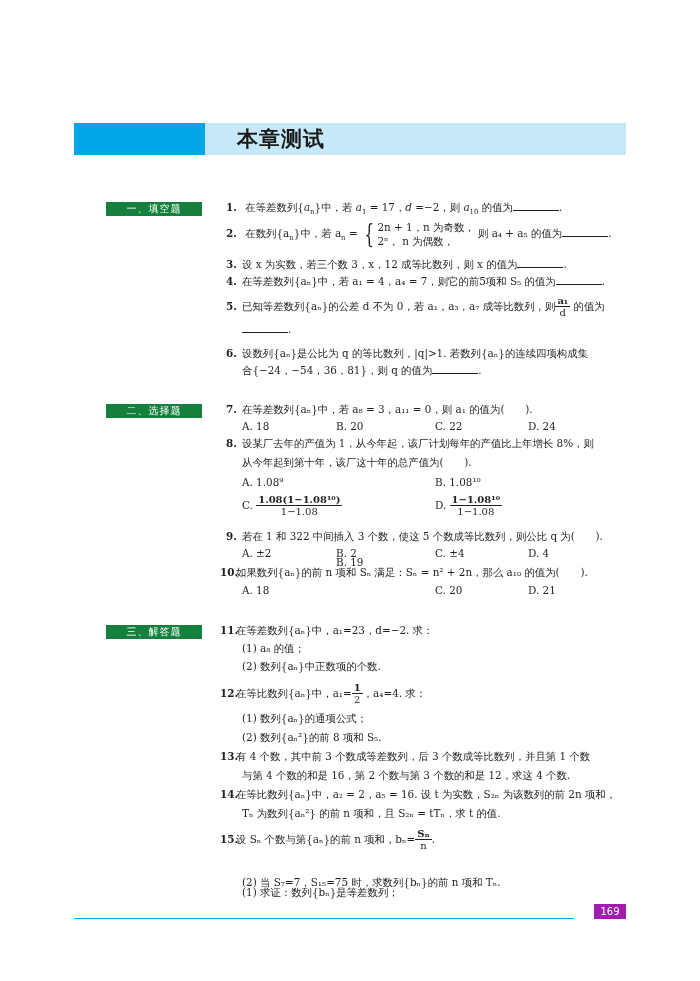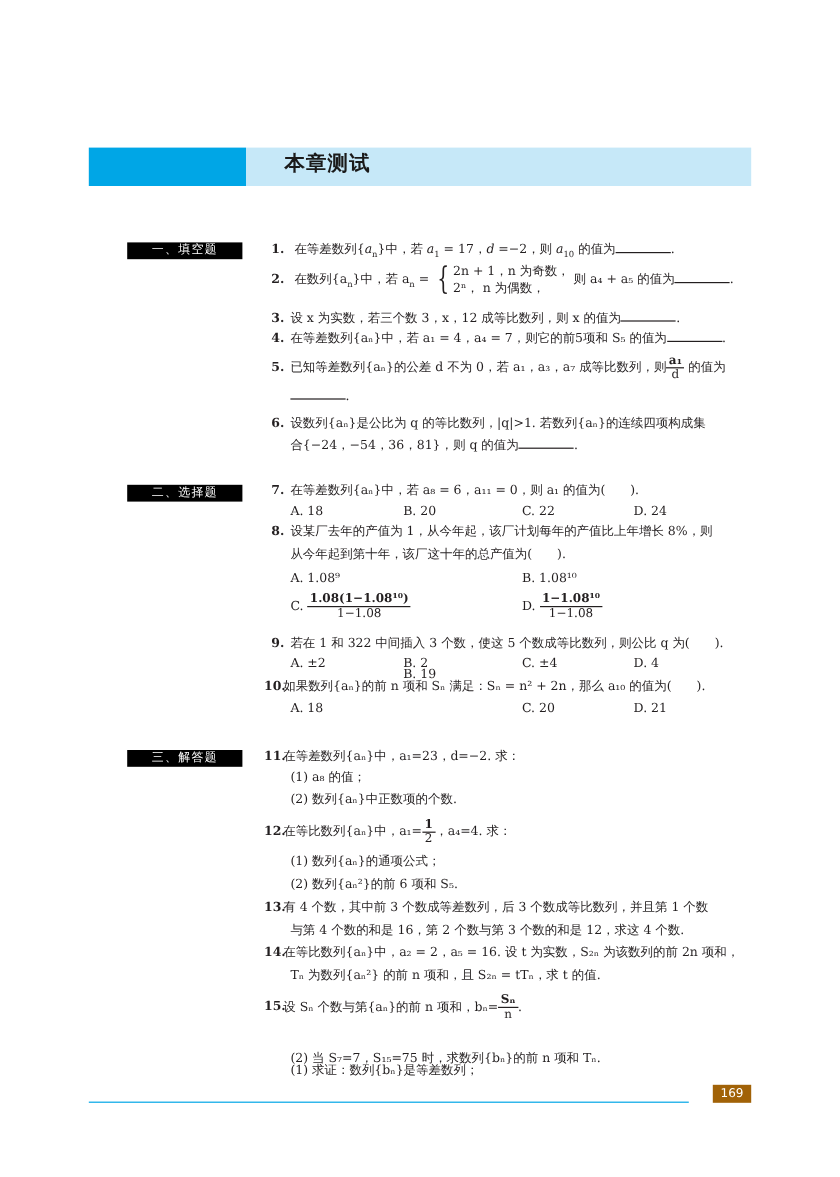--- a/index.html
+++ b/index.html
@@ -1,39 +1,39 @@
 <!DOCTYPE html>
 <html><head>
 <meta charset="utf-8">
 <style>
   html, body { margin: 0; padding: 0; background: #ffffff; }
   body { width: 700px; height: 981px; position: relative; overflow: hidden;
          font-family: "DejaVu Serif", "Liberation Serif", serif; color: #231f20; }
   .hdr-dark { position: absolute; left: 74px; top: 123px; width: 131px; height: 32px; background: #00a6e6; }
   .hdr-light { position: absolute; left: 205px; top: 123px; width: 421px; height: 32px; background: #c6e8f8; }
-  .hdr-title { position: absolute; left: 237px; top: 125px; font-size: 17px; font-weight: bold;
+  .hdr-title { position: absolute; left: 237px; top: 125px; font-size: 21px; font-weight: bold;
                font-family: "DejaVu Serif", serif; letter-spacing: 1px; color: #1a1a1a; }
-  .sec-label { position: absolute; left: 106px; width: 96px; height: 14px; background: #000000;
+  .sec-label { position: absolute; left: 106px; width: 96px; height: 14px; background: #15803d;
                color: #ffffff; font-family: "DejaVu Sans", sans-serif; font-size: 10px;
                line-height: 14px; text-align: center; letter-spacing: 1px; }
   .q { position: absolute; left: 226px; font-size: 10.4px; line-height: 16px; white-space: nowrap; }
   .q .num { font-weight: bold; display: inline-block; width: 16px; }
   .q.two .num { width: 16px; margin-left: -6px; }
   .indent { position: absolute; left: 242px; font-size: 10.4px; line-height: 16px; white-space: nowrap; }
   .blank { display: inline-block; width: 46px; border-bottom: 1px solid #231f20; height: 11px; vertical-align: baseline; }
   i { font-style: italic; }
   sub { font-size: 7px; }
   .opt { position: absolute; font-size: 10.4px; line-height: 16px; white-space: nowrap; }
   .frac { display: inline-block; vertical-align: middle; text-align: center; font-size: 10px; line-height: 11px; }
   .frac .n { display: block; border-bottom: 1px solid #231f20; padding: 0 2px; font-weight: bold; }
   .frac .d { display: block; padding: 0 2px; }
   .brace { display: inline-block; vertical-align: middle; font-size: 26px; line-height: 26px; font-weight: 200; transform: scaleX(0.6); }
   .cases { display: inline-block; vertical-align: middle; line-height: 14px; }
   .footer-line { position: absolute; left: 74px; top: 918px; width: 500px; height: 1px; background: #00a6e6; }
-  .page-num { position: absolute; left: 594px; top: 904px; width: 32px; height: 15px; background: #a16207;
+  .page-num { position: absolute; left: 594px; top: 904px; width: 32px; height: 15px; background: #a21caf;
               color: #ffffff; font-family: "DejaVu Sans", sans-serif; font-size: 10px; line-height: 15px; text-align: center; }
 </style>
 </head>
 <body>
 
 <div class="hdr-dark"></div>
 <div class="hdr-light"></div>
 <div class="hdr-title">本章测试</div>
 
 <div class="sec-label" style="top:202px">一、填空题</div>
@@ -68,21 +68,21 @@
 </div>
 
 <div class="q" style="top:345px">
   <span class="num">6.</span><span>设数列{aₙ}是公比为 q 的等比数列，|q|&gt;1. 若数列{aₙ}的连续四项构成集</span>
 </div>
 <div class="indent" style="top:362px">
   <span>合{−24，−54，36，81}，则 q 的值为</span><span class="blank"></span><span>.</span>
 </div>
 
 <div class="q" style="top:401px">
-  <span class="num">7.</span><span>在等差数列{aₙ}中，若 a₈ = 6，a₁₁ = 0，则 a₁ 的值为(　　).</span>
+  <span class="num">7.</span><span>在等差数列{aₙ}中，若 a₈ = 3，a₁₁ = 0，则 a₁ 的值为(　　).</span>
 </div>
 <div class="opt" style="top:418px; left:242px">A. 18</div>
 <div class="opt" style="top:418px; left:336px">B. 20</div>
 <div class="opt" style="top:418px; left:435px">C. 22</div>
 <div class="opt" style="top:418px; left:528px">D. 24</div>
 
 <div class="q" style="top:435px">
   <span class="num">8.</span><span>设某厂去年的产值为 1，从今年起，该厂计划每年的产值比上年增长 8%，则</span>
 </div>
 <div class="indent" style="top:454px">从今年起到第十年，该厂这十年的总产值为(　　).</div>
@@ -116,21 +116,21 @@
 <div class="q two" style="top:622px">
   <span class="num">11.</span><span>在等差数列{aₙ}中，a₁=23，d=−2. 求：</span>
 </div>
 <div class="indent" style="top:640px">(1) a₈ 的值；</div>
 <div class="indent" style="top:658px">(2) 数列{aₙ}中正数项的个数.</div>
 
 <div class="q two" style="top:682px">
   <span class="num">12.</span><span>在等比数列{aₙ}中，a₁=</span><span class="frac"><span class="n">1</span><span class="d">2</span></span><span>，a₄=4. 求：</span>
 </div>
 <div class="indent" style="top:710px">(1) 数列{aₙ}的通项公式；</div>
-<div class="indent" style="top:729px">(2) 数列{aₙ²}的前 6 项和 S₅.</div>
+<div class="indent" style="top:729px">(2) 数列{aₙ²}的前 8 项和 S₅.</div>
 
 <div class="q two" style="top:748px">
   <span class="num">13.</span><span>有 4 个数，其中前 3 个数成等差数列，后 3 个数成等比数列，并且第 1 个数</span>
 </div>
 <div class="indent" style="top:767px">与第 4 个数的和是 16，第 2 个数与第 3 个数的和是 12，求这 4 个数.</div>
 
 <div class="q two" style="top:786px">
   <span class="num">14.</span><span>在等比数列{aₙ}中，a₂ = 2，a₅ = 16. 设 t 为实数，S₂ₙ 为该数列的前 2n 项和，</span>
 </div>
 <div class="indent" style="top:805px">Tₙ 为数列{aₙ²} 的前 n 项和，且 S₂ₙ = tTₙ，求 t 的值.</div>

